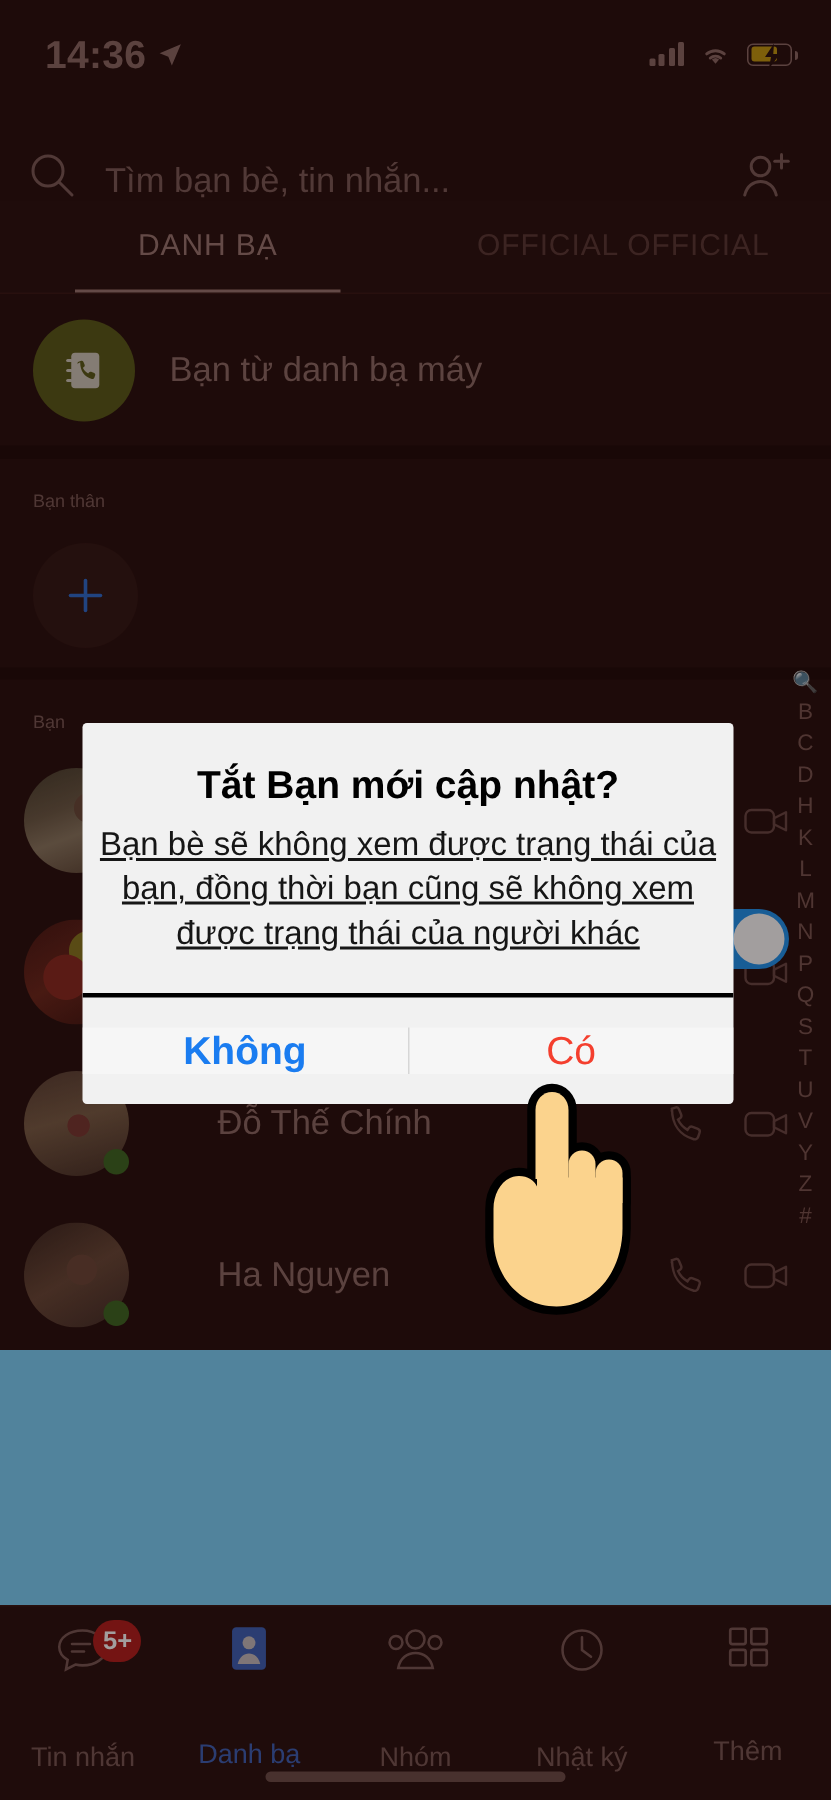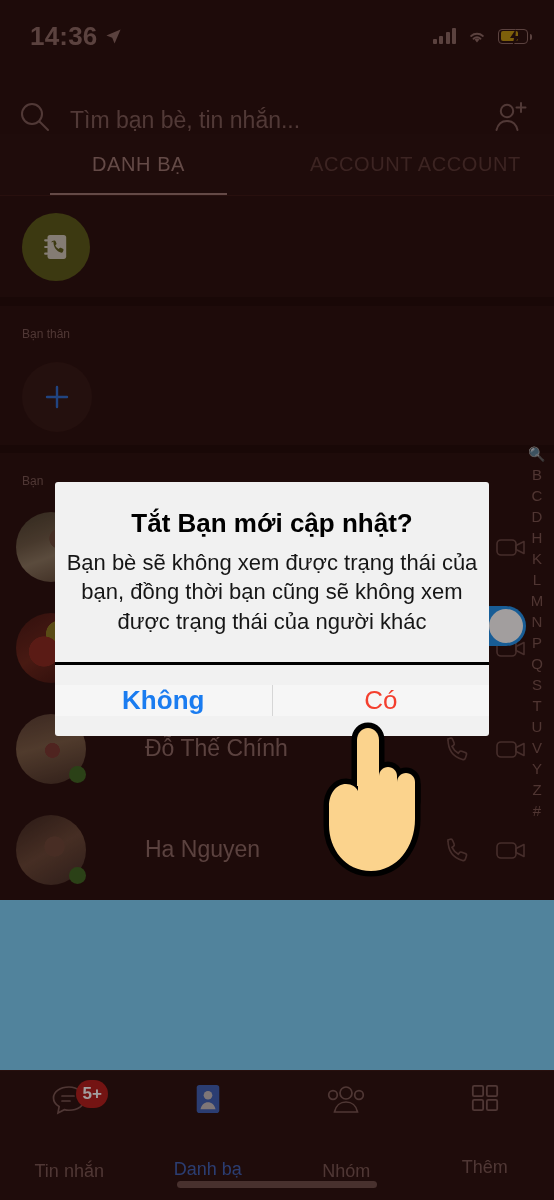--- a/index.html
+++ b/index.html
@@ -223,21 +223,21 @@
     border-radius: 3px;
     overflow: hidden;
     font-family: "Liberation Sans", sans-serif;
   }
   .dlg-body { padding: 26px 4px 26px; text-align: center; }
   .dlg-title {
     font-size: 26px; font-weight: bold; color: #000;
     margin-bottom: 9px;
   }
   .dlg-msg {
-    font-size: 22px; color: #161616; line-height: 1.33;
+    font-size: 22px; color: #161616; line-height: 1.33; text-decoration: underline;
   }
   .dlg-actions {
     display: flex; border-top: 3px solid #000000;
     height: 74px;
     align-items: center;
   }
   .dlg-btn {
     flex: 1; display: flex; align-items: center; justify-content: center;
     font-size: 26px; background: #f6f6f6;
   }
@@ -299,37 +299,38 @@
         <line x1="29" y1="3" x2="29" y2="12" stroke="#7d5d59" stroke-width="2" stroke-linecap="round"></line>
         <line x1="24.5" y1="7.5" x2="33.5" y2="7.5" stroke="#7d5d59" stroke-width="2" stroke-linecap="round"></line>
       </svg>
     </div>
 
     <div class="tabs">
       <div class="tab active">
         <span>DANH BẠ</span>
       </div>
       <div class="tab inactive">
-        <span>ACCOUNT ACCOUNT</span>
+        <span>OFFICIAL OFFICIAL</span>
       </div>
     </div>
 
     <div class="listarea">
 
 
       <div class="shortcut">
         <div class="sc-avatar sc-phone">
           <svg viewBox="0 0 40 40" width="34" height="34">
             <rect x="10" y="6" width="22" height="28" rx="3" fill="#cfc8bb"></rect>
             <rect x="6" y="11" width="5" height="2.4" rx="1.2" fill="#cfc8bb"></rect>
             <rect x="6" y="18.8" width="5" height="2.4" rx="1.2" fill="#cfc8bb"></rect>
             <rect x="6" y="26.6" width="5" height="2.4" rx="1.2" fill="#cfc8bb"></rect>
             <path d="M17 13.5c0 7 3.5 11.5 9.2 13.2.8.2 1.6-.2 1.9-1l.7-2c.2-.7-.1-1.4-.8-1.7l-2.4-1c-.6-.25-1.3-.05-1.7.5l-.6.85c-2-1.15-3.3-2.5-4.2-4.5l.9-.6c.55-.4.75-1.1.5-1.7l-1-2.4c-.3-.7-1-1-1.7-.8l-2 .7c-.75.25-1.15 1-.9 1.75z" fill="#5b5c1c"></path>
           </svg>
         </div>
+        <span class="sc-label">Bạn từ danh bạ máy</span>
       </div>
 
       <div class="sec-divider"></div>
 
       <div class="sec-title">Bạn thân</div>
 
       <div class="fav-strip">
         <div class="fav-add">
           <svg class="fav-plus" viewBox="0 0 28 28">
             <line x1="4" y1="14" x2="24" y2="14" stroke="#2f6fd0" stroke-width="2.4" stroke-linecap="round"></line>
@@ -460,20 +461,29 @@
             <svg viewBox="0 0 42 34" width="42" height="34">
               <circle cx="21" cy="10" r="6" fill="none" stroke="#7a5a56" stroke-width="1.7"></circle>
               <path d="M9.5 29c1.2-6.5 6-10 11.5-10s10.3 3.5 11.5 10z" fill="none" stroke="#7a5a56" stroke-width="1.7"></path>
               <circle cx="8" cy="12" r="4.3" fill="none" stroke="#7a5a56" stroke-width="1.7"></circle>
               <circle cx="34" cy="12" r="4.3" fill="none" stroke="#7a5a56" stroke-width="1.7"></circle>
             </svg>
           </div>
           <span class="nav-label">Nhóm</span>
         </div>
 
+        <div class="navitem">
+          <div class="nav-ico">
+            <svg viewBox="0 0 34 34" width="34" height="34">
+              <circle cx="17" cy="17" r="13" fill="none" stroke="#7a5a56" stroke-width="1.7"></circle>
+              <path d="M17 8.5V17l6 4.5" fill="none" stroke="#7a5a56" stroke-width="1.7" stroke-linecap="round"></path>
+            </svg>
+          </div>
+          <span class="nav-label">Nhật ký</span>
+        </div>
 
         <div class="navitem">
           <div class="nav-ico">
             <svg viewBox="0 0 32 32" width="30" height="30">
               <rect x="3" y="3" width="11" height="11" rx="1.5" fill="none" stroke="#7a5a56" stroke-width="1.9"></rect>
               <rect x="18" y="3" width="11" height="11" rx="1.5" fill="none" stroke="#7a5a56" stroke-width="1.9"></rect>
               <rect x="3" y="18" width="11" height="11" rx="1.5" fill="none" stroke="#7a5a56" stroke-width="1.9"></rect>
               <rect x="18" y="18" width="11" height="11" rx="1.5" fill="none" stroke="#7a5a56" stroke-width="1.9"></rect>
             </svg>
           </div>

